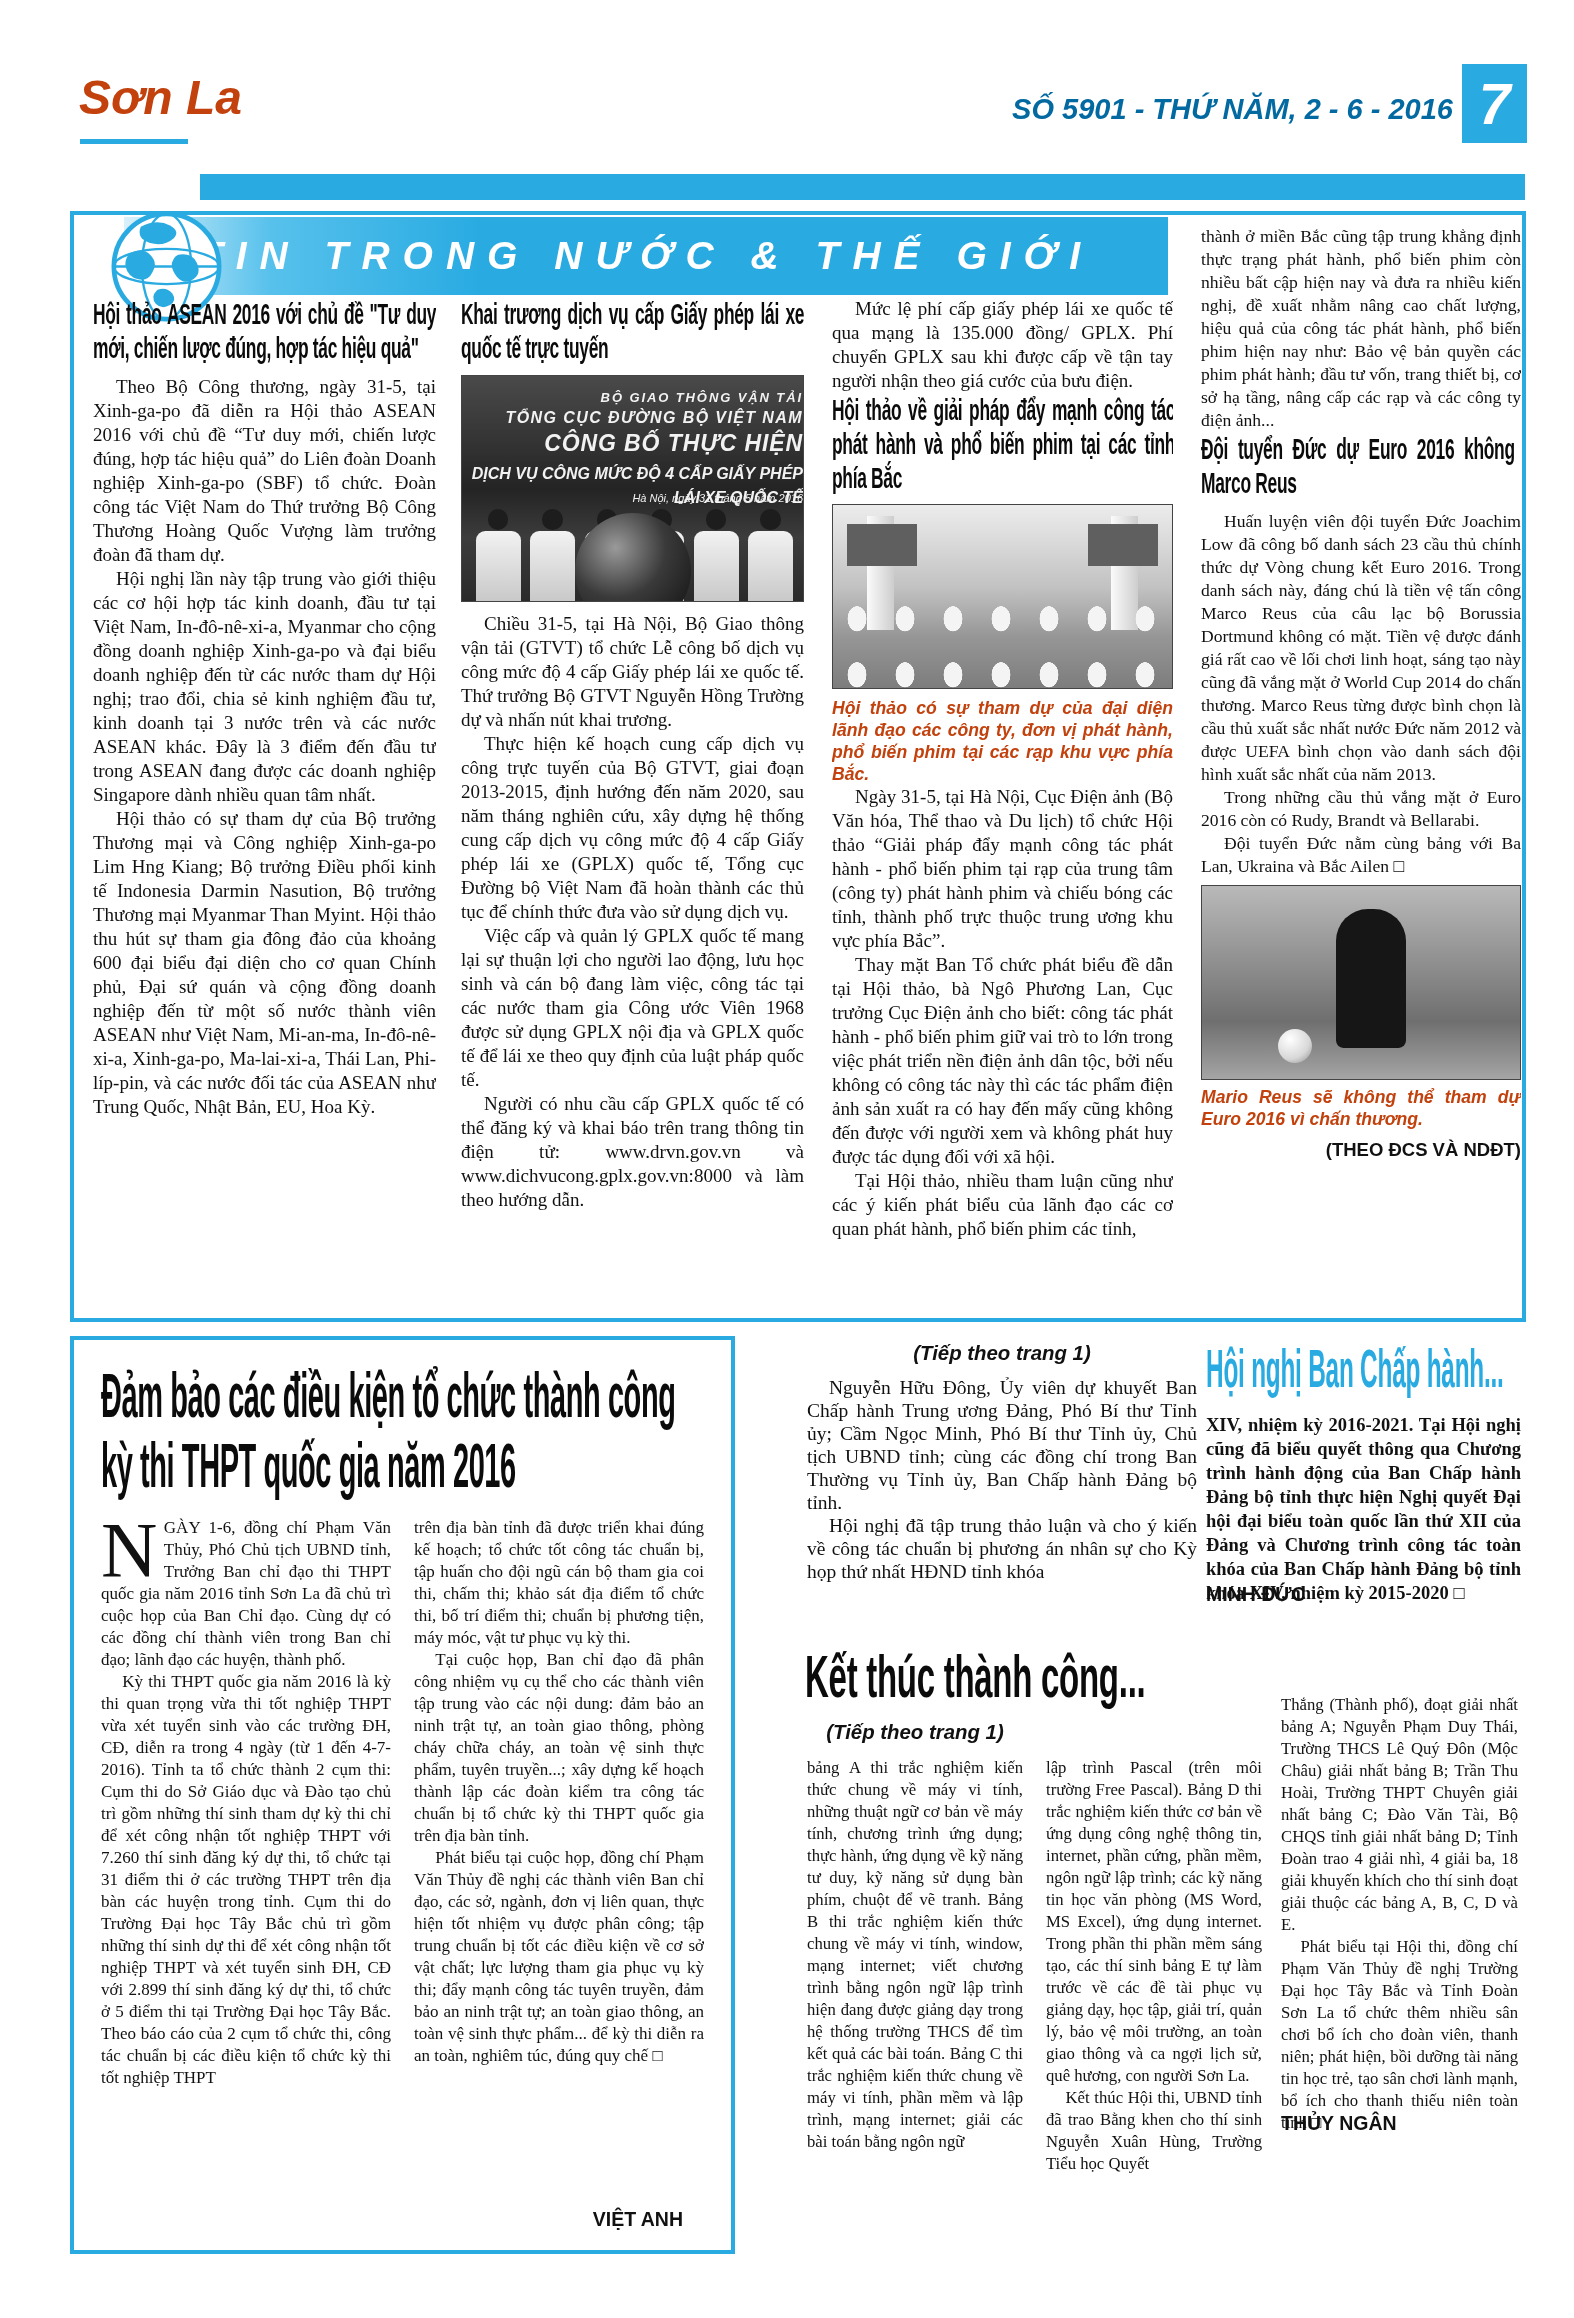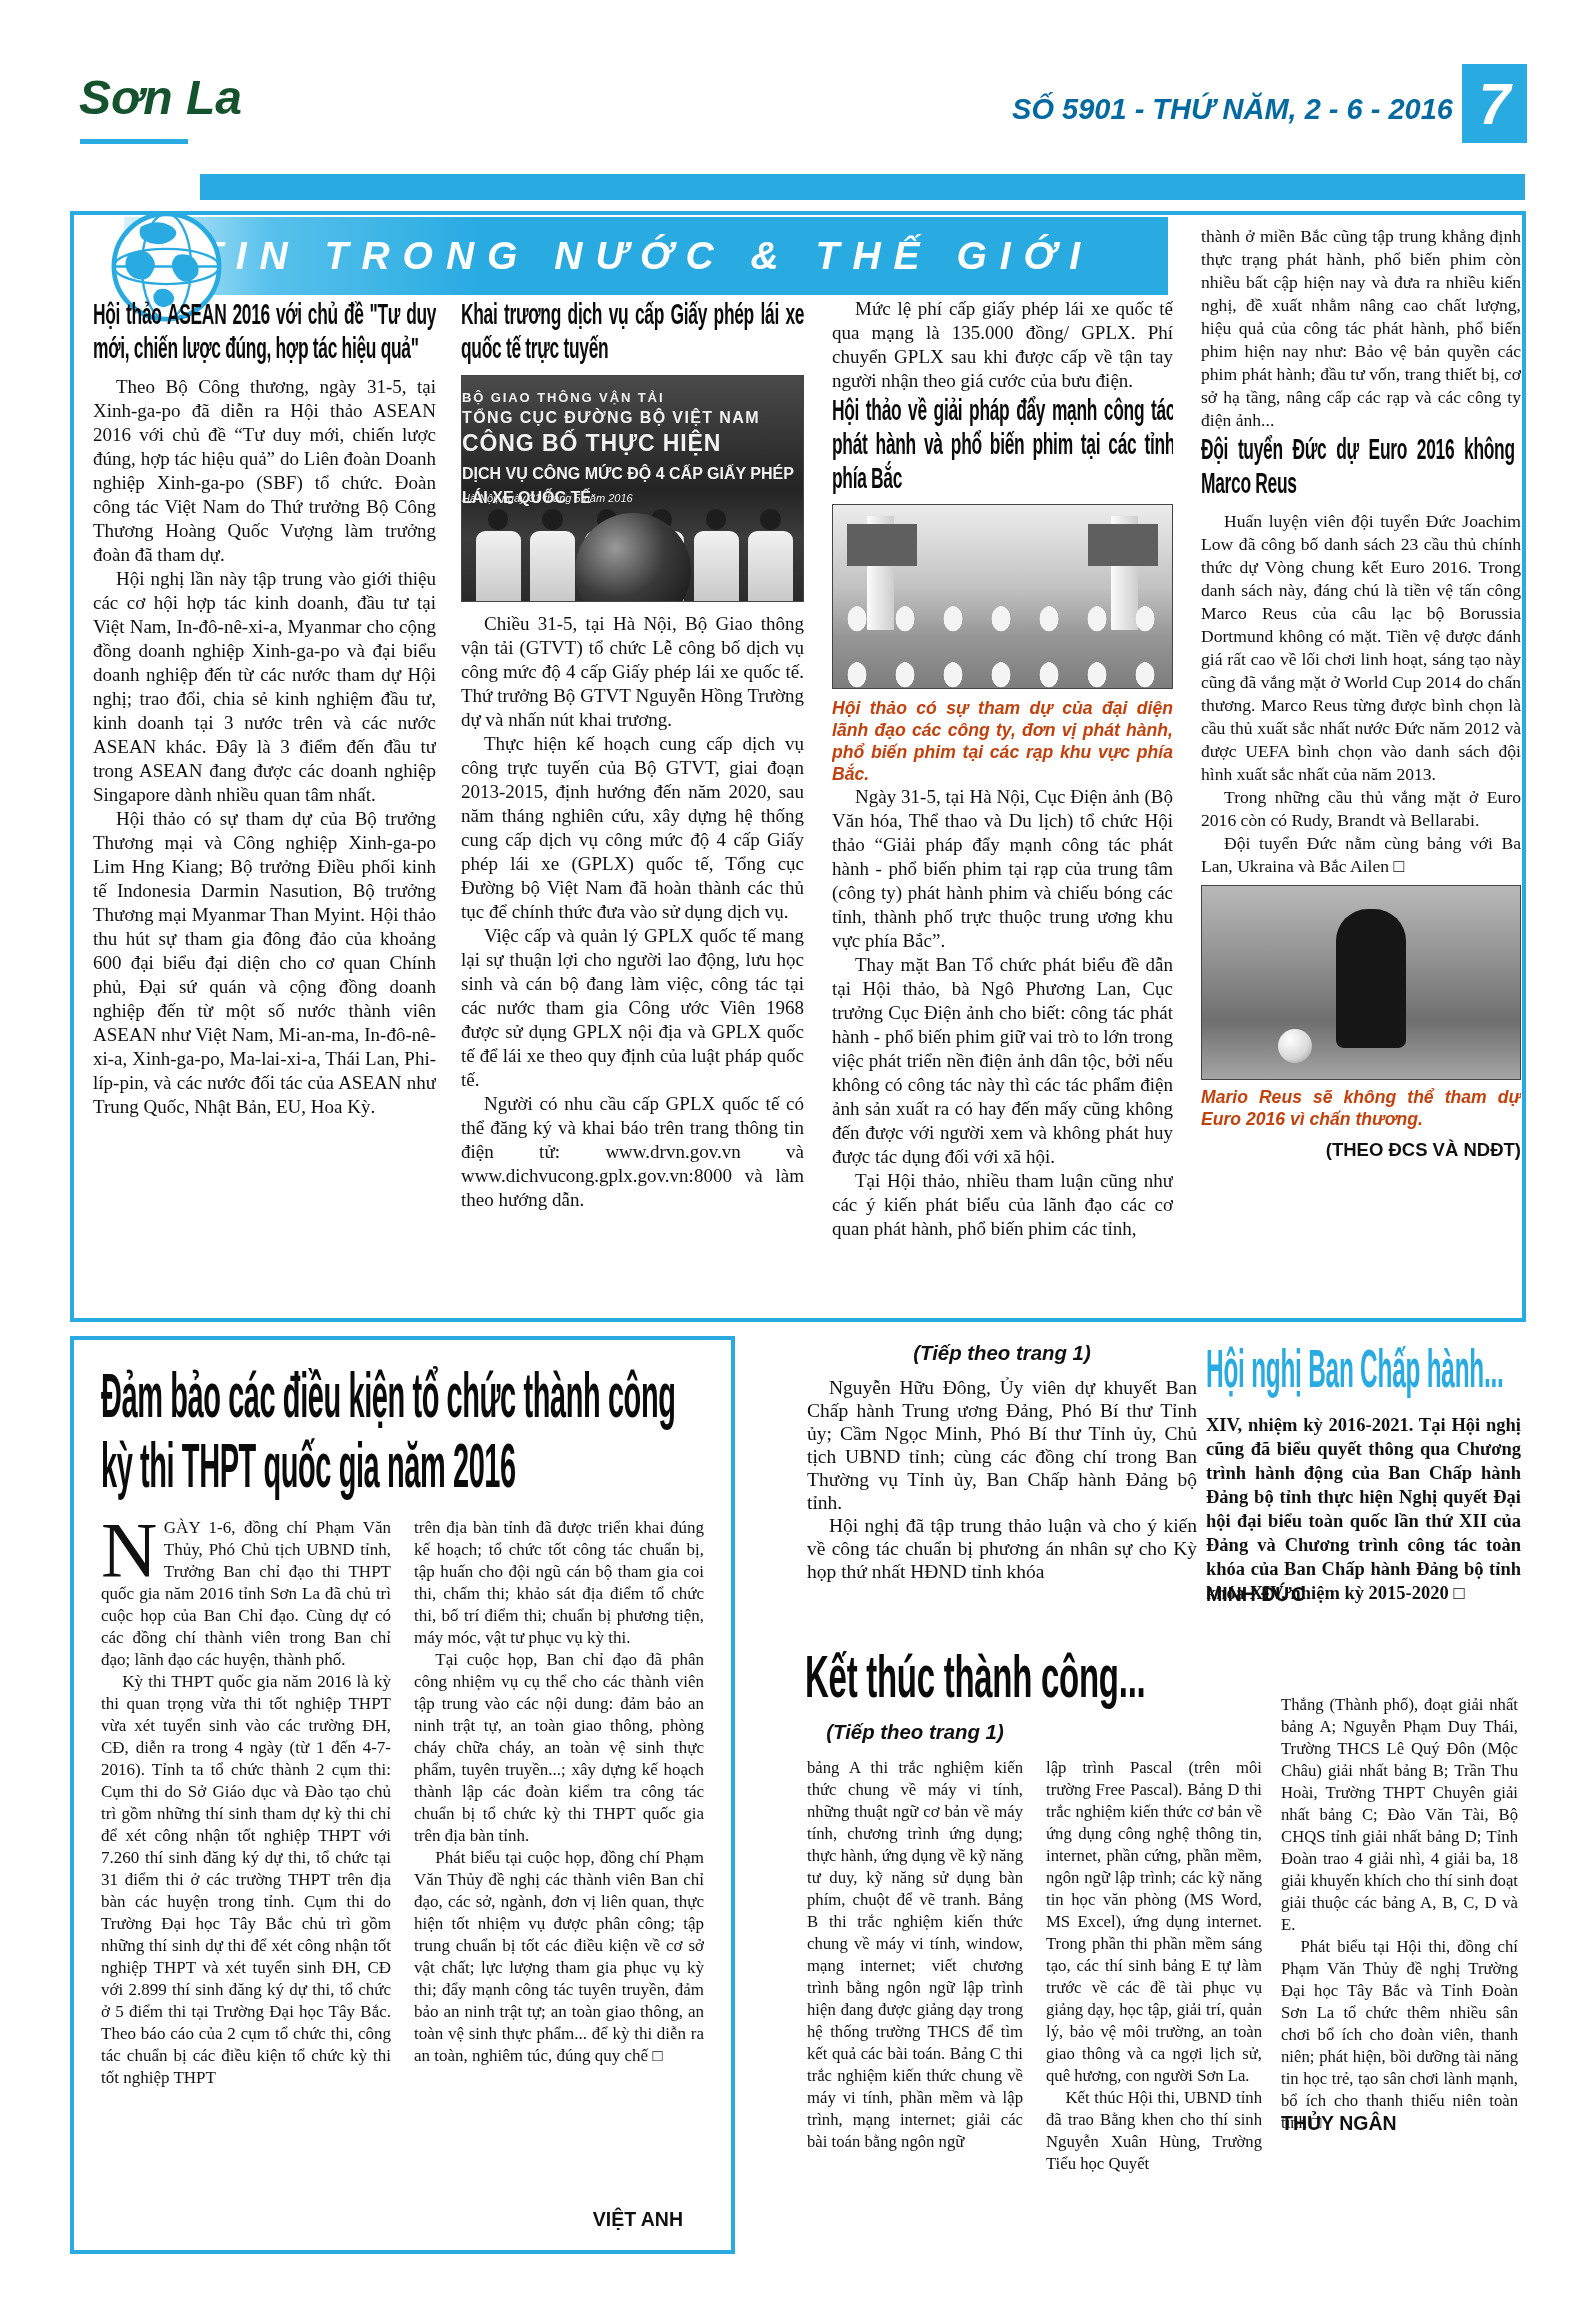--- a/index.html
+++ b/index.html
@@ -1,19 +1,19 @@
 <!DOCTYPE html>
 <html style="font-size:7.4px"><head>
 <meta charset="utf-8">
 <style>
   html,body{margin:0;padding:0;background:#e9e9e9;}
   .page{position:relative;width:1574px;height:2330px;background:#ffffff;
         font-family:"Liberation Serif",serif;color:#111;overflow:hidden;}
   
-  .brand{position:absolute;left:79px;top:70px;font:italic bold 48px "Liberation Sans",sans-serif;color:#14532d;}
+  .brand{position:absolute;left:79px;top:70px;font:italic bold 48px "Liberation Sans",sans-serif;color:#c2410c;}
   .brand-rule{position:absolute;left:80px;top:139px;width:108px;height:5.1px;background:#29abe2;}
   .issue{position:absolute;right:121px;top:93px;font:italic bold 29px "Liberation Sans",sans-serif;color:#0369a1;}
   .pagenum{position:absolute;left:1462px;top:64px;width:65px;height:79px;background:#29abe2;color:#fff;
            font:italic bold 57px "Liberation Sans",sans-serif;display:flex;align-items:center;justify-content:center;}
   .headbar{position:absolute;left:200px;top:174px;width:1325px;height:26px;background:#29abe2;}
   
   .wbox{position:absolute;left:70px;top:211px;width:1456px;height:1111px;border:4.6px solid #29abe2;box-sizing:border-box;background:#fff;}
   .banner-bar{position:absolute;left:124px;top:217px;width:1044px;height:78px;
               background:linear-gradient(90deg,#d9f1fb 0%,#57c1ec 14%,#29abe2 34%,#29abe2 100%);
               display:flex;align-items:center;justify-content:center;}
@@ -29,21 +29,21 @@
   .col4{left:1201px;top:225px;width:320px;height:1074px;font-size:17.6px;line-height:23px;}
   
   .hwrap{overflow:hidden;}
   .cond{transform-origin:0 0;font-family:"Liberation Sans",sans-serif;font-weight:bold;color:#0b0b0b;letter-spacing:-0.5px;}
   .colhead{height:70px;margin-bottom:8.3px;}
   .colhead.h3{height:103px;}
   .colhead .cond{width:572px;transform:scale(0.6,1);font-size:29px;line-height:34px;}
   
   .photo{position:relative;width:100%;overflow:hidden;border:0.9px solid #444;box-sizing:border-box;}
   .ph-gplx{height:227px;margin:8.3px 0 10.2px 0;background:linear-gradient(180deg,#4a4a4a 0%,#242424 50%,#3c3c3c 72%,#2a2a2a 100%);}
-  .ph-gplx .ov{position:absolute;left:0;right:0;text-align:left;color:#f2f2f2;font-family:"Liberation Sans",sans-serif;}
+  .ph-gplx .ov{position:absolute;left:0;right:0;text-align:right;color:#f2f2f2;font-family:"Liberation Sans",sans-serif;font-style:italic;}
   .ov1{top:10.2px;font-size:13px;font-weight:bold;letter-spacing:1.9px;}
   .ov2{top:30px;font-size:16px;font-weight:bold;letter-spacing:1.4px;color:#ddd;}
   .ov3{top:55px;font-size:23px;font-weight:bold;letter-spacing:0.9px;}
   .ov4{top:86px;font-size:16px;font-weight:bold;color:#eaeaea;}
   .ov5{top:110px;font-size:11px;font-style:italic;color:#cfcfcf;}
   .sphere{position:absolute;left:50%;bottom:-28px;width:116px;height:116px;margin-left:-58px;border-radius:50%;
           background:radial-gradient(circle at 35% 30%,#9a9a9a 0%,#3a3a3a 45%,#0c0c0c 100%);}
   .people{position:absolute;left:0;right:0;bottom:0;height:97px;}
   .person{position:absolute;bottom:0;width:45px;height:70px;border-radius:9.3px 9.3px 0 0;
           background:linear-gradient(180deg,#f2f2f2,#c9c9c9);}

